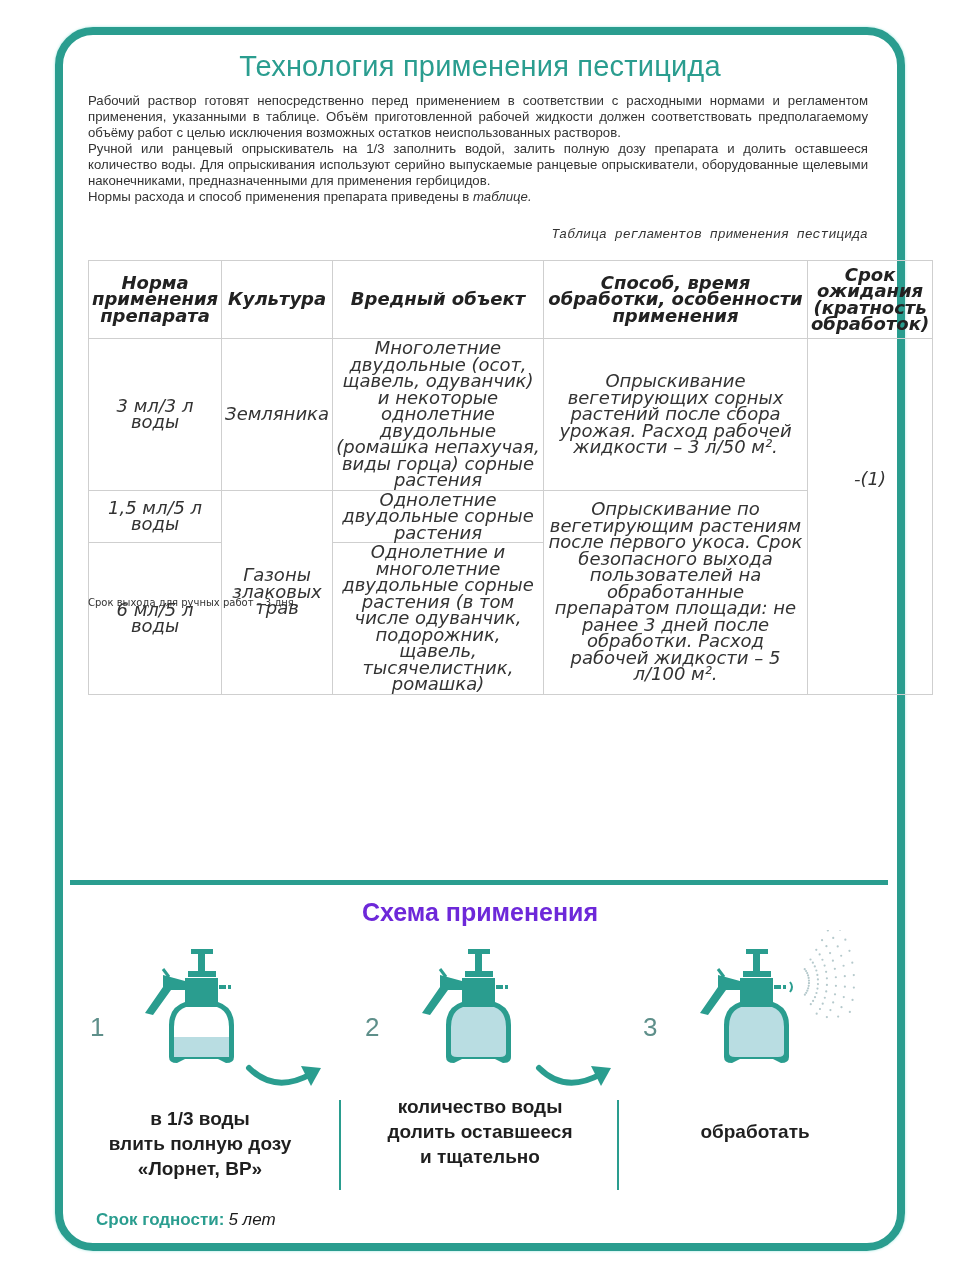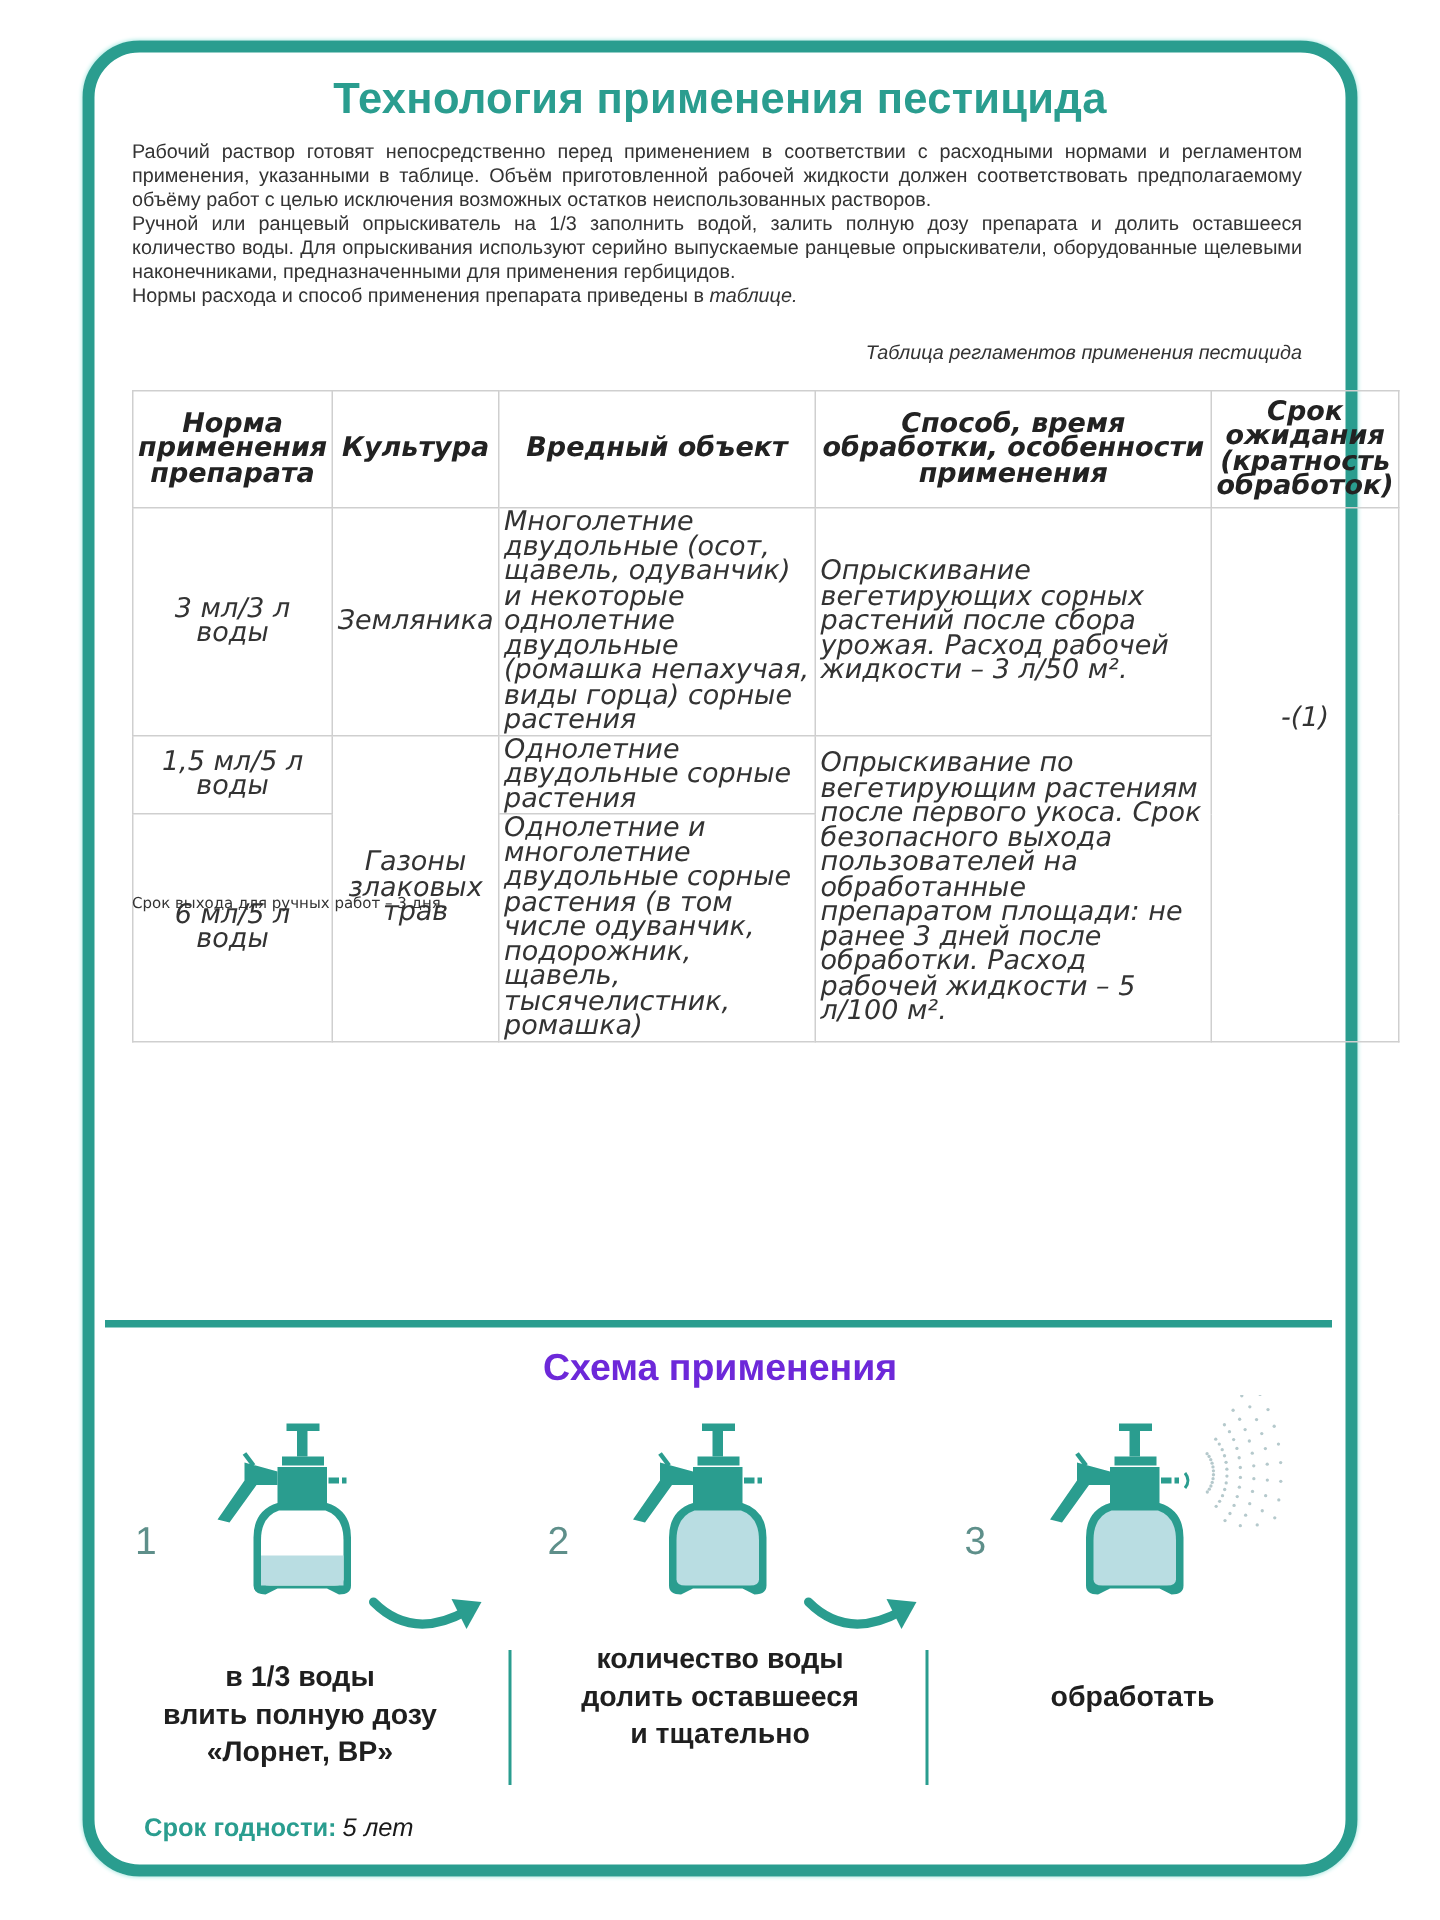--- a/index.html
+++ b/index.html
@@ -1,32 +1,32 @@
 <!DOCTYPE html>
 <html><head>
 <meta charset="utf-8">
 <style>
   html, body { margin: 0; padding: 0; background: #ffffff; }
   body { width: 960px; height: 1280px; position: relative; overflow: hidden;
          font-family: "DejaVu Sans", sans-serif; color: #2b2b2b; }
   .frame { position: absolute; left: 55px; top: 27px; width: 834px; height: 1208px;
            border: 8px solid #2a9d8f; border-radius: 38px; box-shadow: 0 0 3px #9fe6df; }
   .title { position: absolute; left: 0; width: 960px; top: 50px; text-align: center;
-           font-family: "Liberation Sans", sans-serif; font-weight: 700; font-size: 29px;
+           font-family: "Liberation Sans", sans-serif; font-weight: 400; font-size: 29px;
            color: #2a9d8f; letter-spacing: 0.2px; }
   .intro { position: absolute; left: 88px; top: 93px; width: 780px;
            font-family: "Liberation Sans Narrow", "Liberation Sans", sans-serif; font-size: 13.2px;
            line-height: 16px; color: #333; text-align: justify; }
   .intro p { margin: 0; }
   .intro .it { font-style: italic; }
   .caption { position: absolute; right: 92px; top: 227px; font-style: italic;
-             font-family: Liberation Sans, sans-serif; font-size: 13.2px; color: #333; }
+             font-family: Liberation Mono, monospace; font-size: 13.2px; color: #333; }
   table.reg { position: absolute; left: 88px; top: 260px; border-collapse: collapse;
               font-family: "DejaVu Sans", sans-serif; font-size: 18px; color: #333; font-style: italic; }
-  table.reg td, table.reg th { border: 1.5px solid #cfcfcf; padding: 1px 3px; line-height: 16.5px; }
+  table.reg td, table.reg th { border: 1.5px solid #cfcfcf; padding: 1px 3px; line-height: 16.5px; text-align: center; }
   table.reg th { font-weight: 700; text-align: center; color: #222; height: 75px; }
   td.c { text-align: center; }
   td.l { text-align: left; vertical-align: middle; }
   td.top { vertical-align: top; padding-top: 6px; }
   .note { position: absolute; left: 88px; top: 597px; font-size: 10px; color: #333; text-align: center; }
   .divider { position: absolute; left: 70px; top: 880px; width: 818px; height: 5px; background: #2a9d8f; }
   .title2 { position: absolute; left: 0; width: 960px; top: 898px; text-align: center;
             font-family: "Liberation Sans", sans-serif; font-weight: 700; font-size: 25px; color: #6d28d9; }
   .stepnum { position: absolute; font-family: "Liberation Sans", sans-serif; font-size: 26px;
              color: #5e8f8a; font-weight: 300; }

